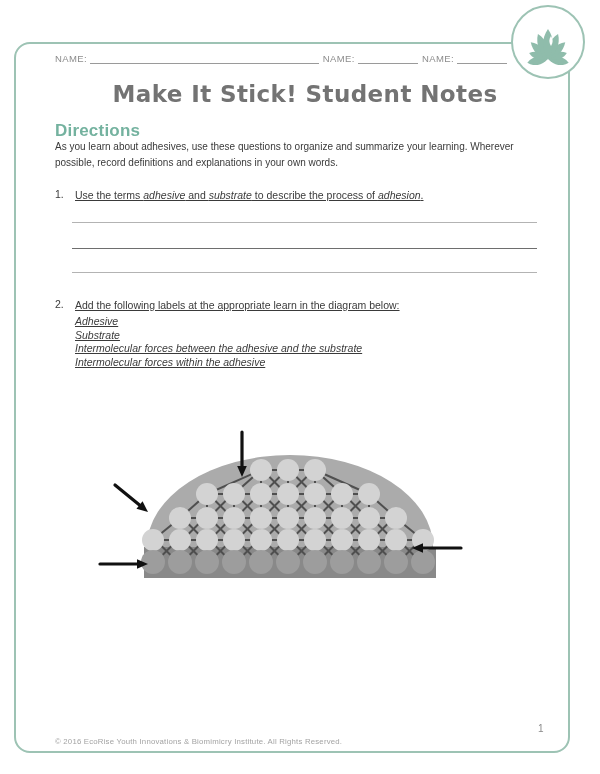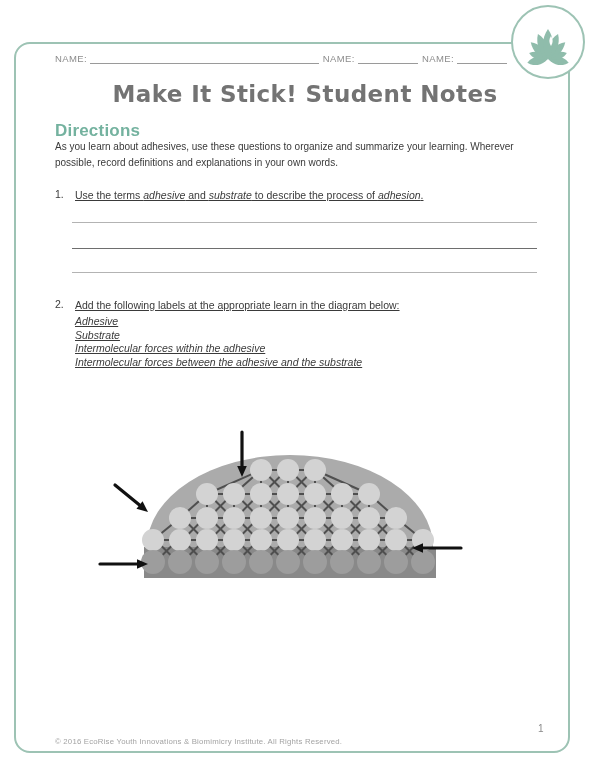--- a/index.html
+++ b/index.html
@@ -100,22 +100,22 @@
   <div class="answer-line l1" style="top:222px"></div>
   <div class="answer-line l2" style="top:248px"></div>
   <div class="answer-line l3" style="top:272px"></div>
 
   <div class="question q2">
     <span class="q-num">2.</span>
     <span class="q-body">
       <div class="q-first">Add the following labels at the appropriate learn in the diagram below:</div>
       <div class="q-label">Adhesive</div>
       <div class="q-label">Substrate</div>
+      <div class="q-label">Intermolecular forces between the adhesive and the substrate</div>
       <div class="q-label">Intermolecular forces within the adhesive</div>
-      <div class="q-label">Intermolecular forces between the adhesive and the substrate</div>
     </span>
   </div>
 
   <div class="diagram-wrap">
     <svg id="diagram-svg" width="420" height="175" viewBox="80 420 420 175">
         <path d="M 147,547 A 143,92 0 0 1 433,547 Z" fill="#ababab"></path>
         <rect x="144" y="547" width="292" height="31" fill="#898989"></rect>
         <line x1="271" y1="470" x2="278" y2="470" stroke="#4f4f4f" stroke-width="2" stroke-linecap="round"></line>
         <line x1="298" y1="470" x2="305" y2="470" stroke="#4f4f4f" stroke-width="2" stroke-linecap="round"></line>
         <line x1="217" y1="494" x2="224" y2="494" stroke="#4f4f4f" stroke-width="2" stroke-linecap="round"></line>

